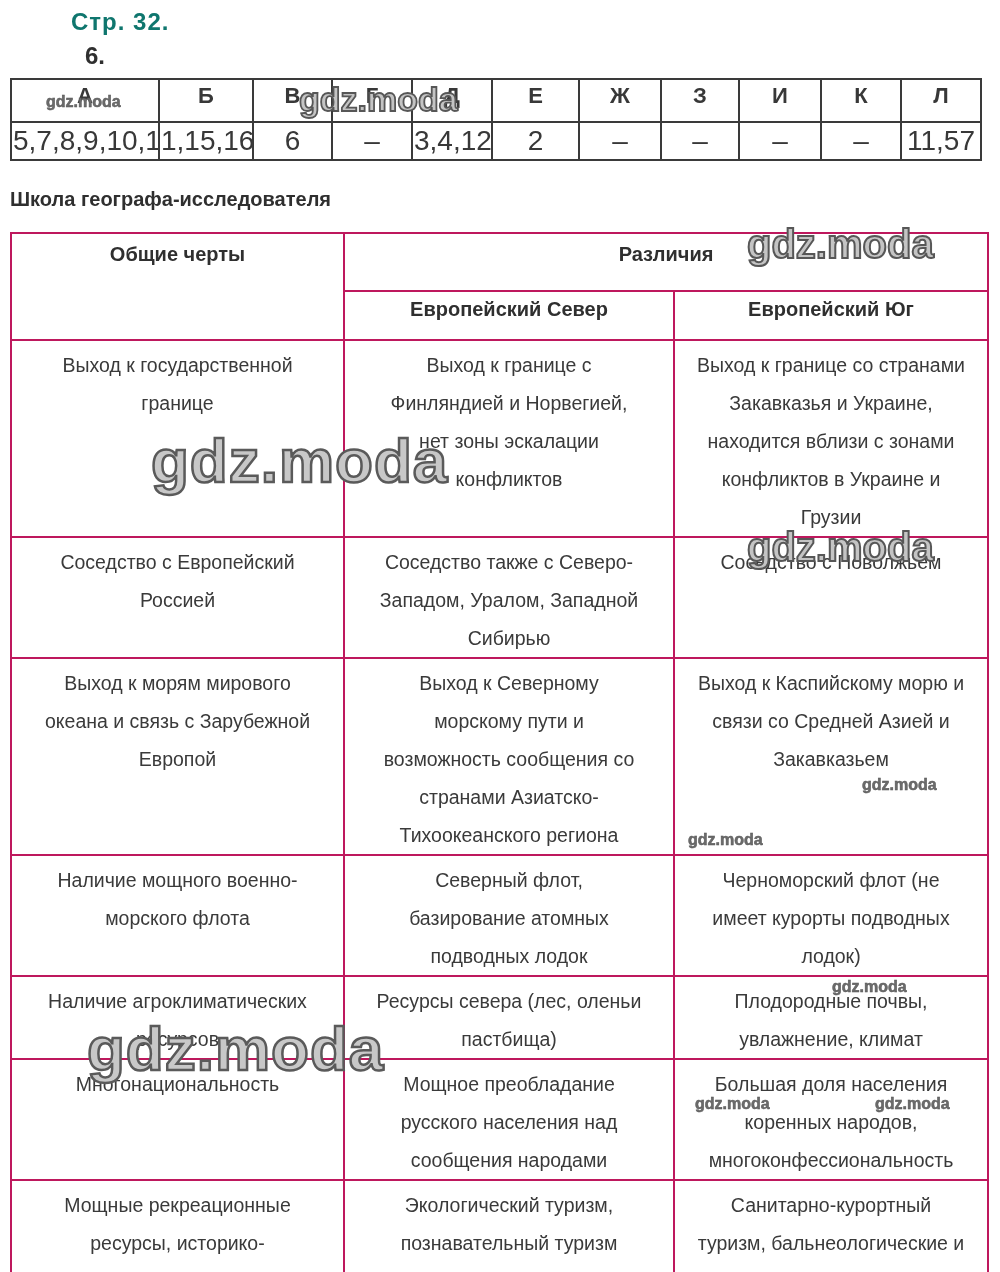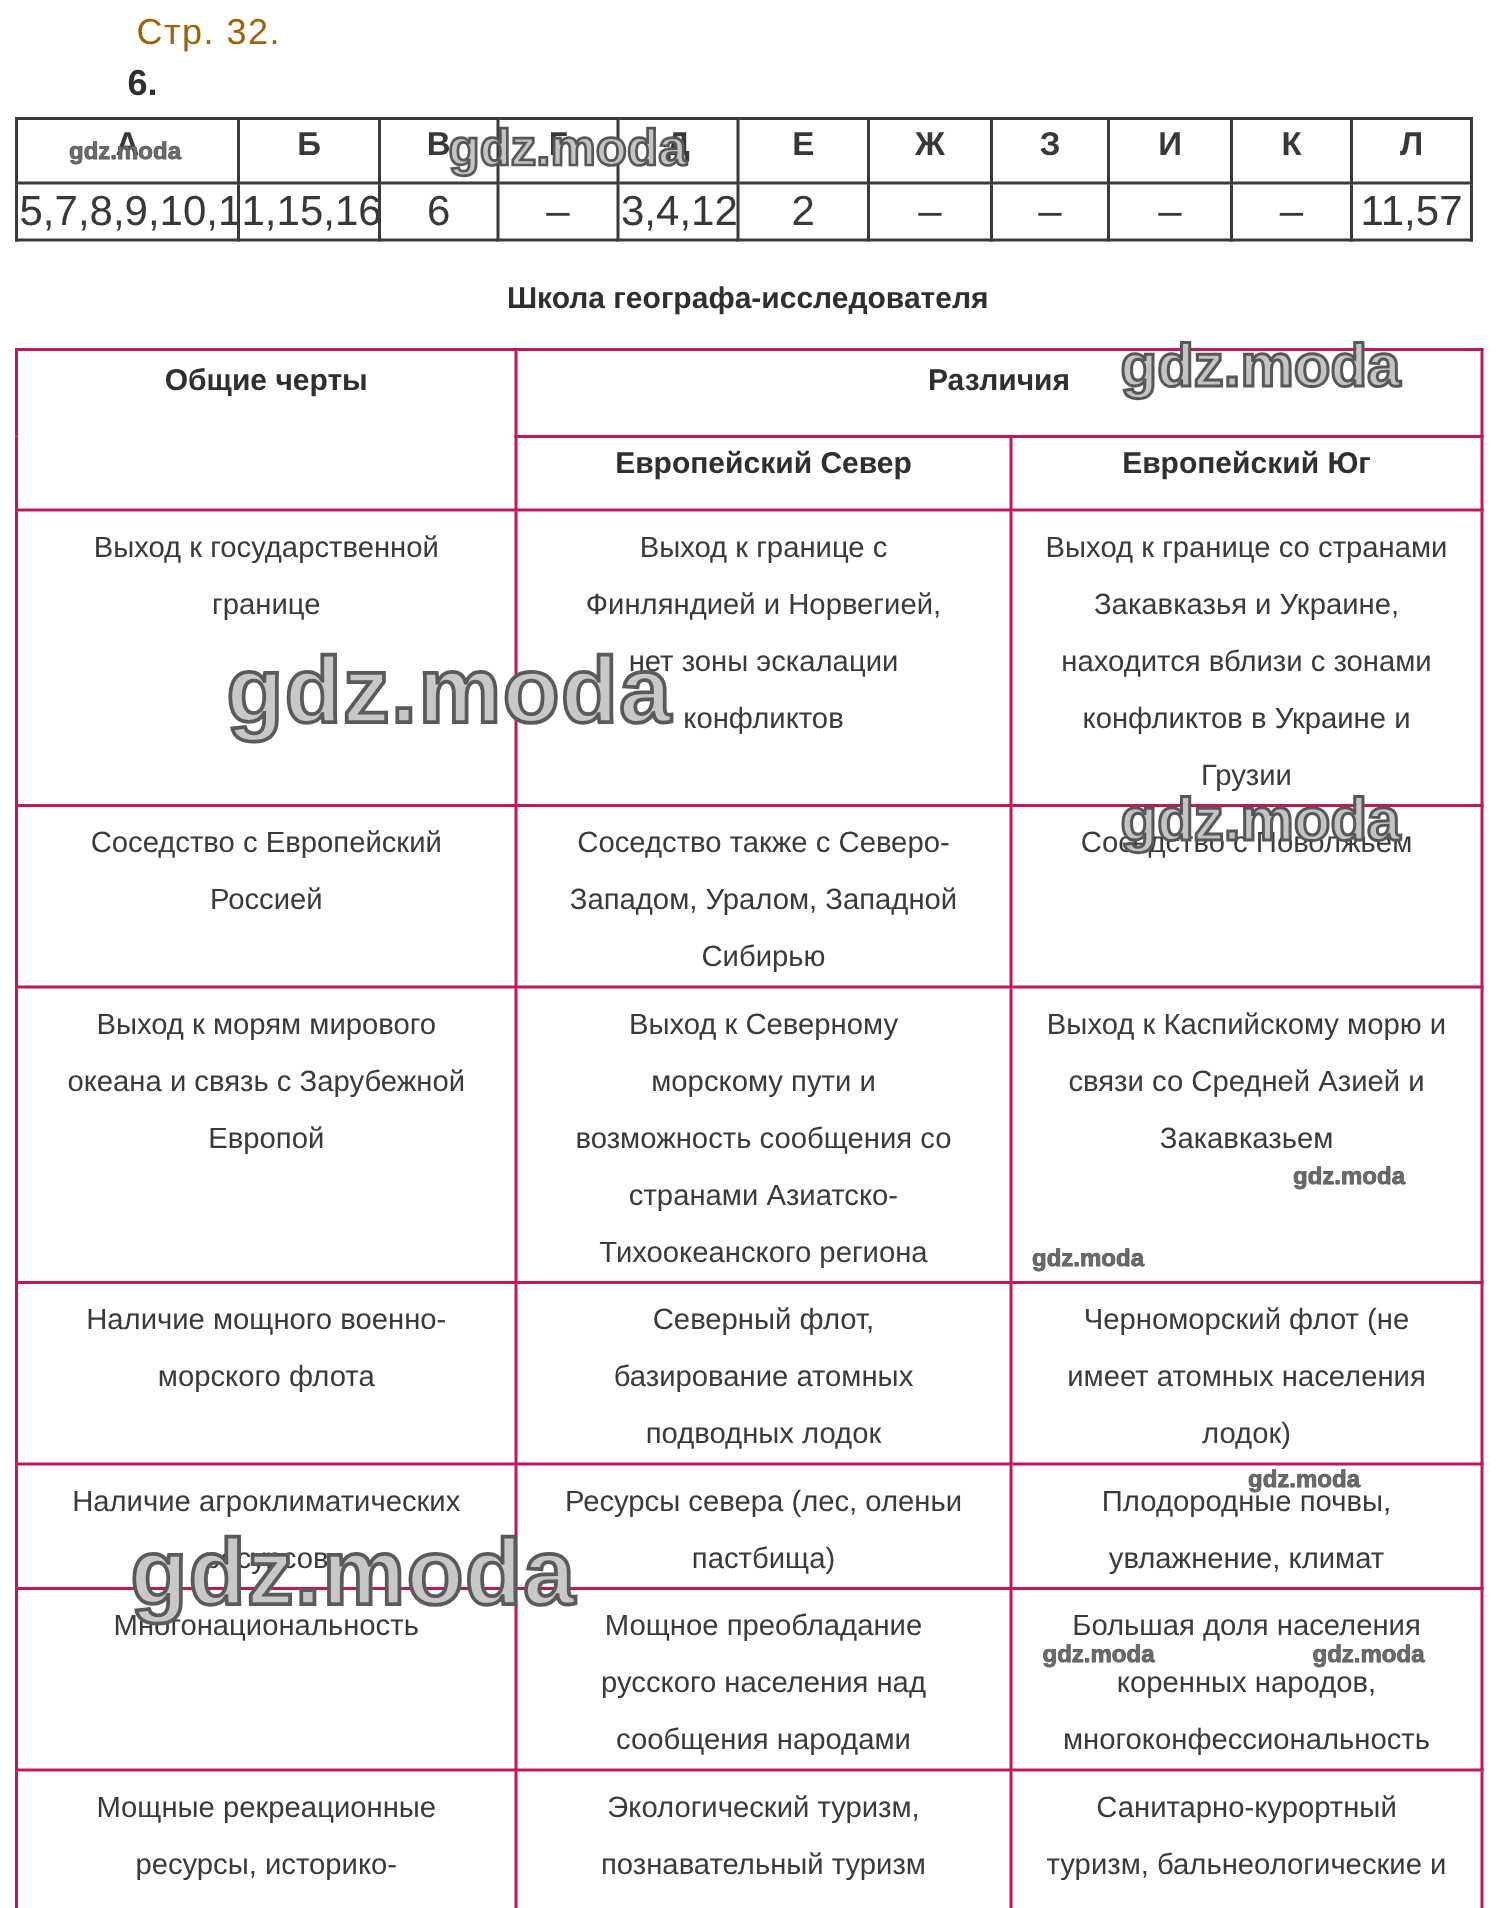--- a/index.html
+++ b/index.html
@@ -5,22 +5,22 @@
   html,body{margin:0;padding:0;background:#ffffff;}
   .page{
     position:relative;
     width:1000px;height:1272px;
     background:#ffffff;
     font-family:"Liberation Sans", sans-serif;
     color:#333;
     overflow:hidden;
   }
   .page-label{
-    position:absolute;left:91px;top:8px;
-    font-size:24px;font-weight:400;color:#a16207;letter-spacing:1px;
+    position:absolute;left:71px;top:8px;
+    font-size:24px;font-weight:700;color:#0f766e;letter-spacing:1px;
   }
   .task-number{
     position:absolute;left:85px;top:42px;
     font-size:24px;font-weight:700;color:#2f2f2f;
   }
 
   
   table{border-collapse:collapse;table-layout:fixed;}
   .answer-table{
     position:absolute;left:10px;top:78px;width:972px;
@@ -30,21 +30,21 @@
     text-align:center;vertical-align:middle;
     color:#383838;
     overflow:hidden;white-space:nowrap;
   }
   .answer-table th{height:37px;font-size:22px;font-weight:600;vertical-align:top;padding-top:3px;}
   .answer-table td{height:34px;font-size:28px;font-weight:400;}
 
   
   .section-title{
     position:absolute;left:10px;top:188px;width:977px;
-    text-align:center;font-size:20px;font-weight:700;color:#2f2f2f;
+    font-size:20px;font-weight:700;color:#2f2f2f;
   }
 
   
   .comparison-table{
     position:absolute;left:10px;top:232px;width:977px;
   }
   .comparison-table th,.comparison-table td{
     border:2px solid #be185d;
     text-align:center;
     vertical-align:top;
@@ -195,21 +195,21 @@
 связи со Средней Азией и
 Закавказьем</td>
     </tr>
     <tr class="r4">
       <td>Наличие мощного военно-
 морского флота</td>
       <td>Северный флот,
 базирование атомных
 подводных лодок</td>
       <td>Черноморский флот (не
-имеет атомных населения
+имеет курорты подводных
 лодок)</td>
     </tr>
     <tr class="r5">
       <td>Наличие агроклиматических
 ресурсов</td>
       <td>Ресурсы севера (лес, оленьи
 пастбища)</td>
       <td>Плодородные почвы,
 увлажнение, климат</td>
     </tr>

